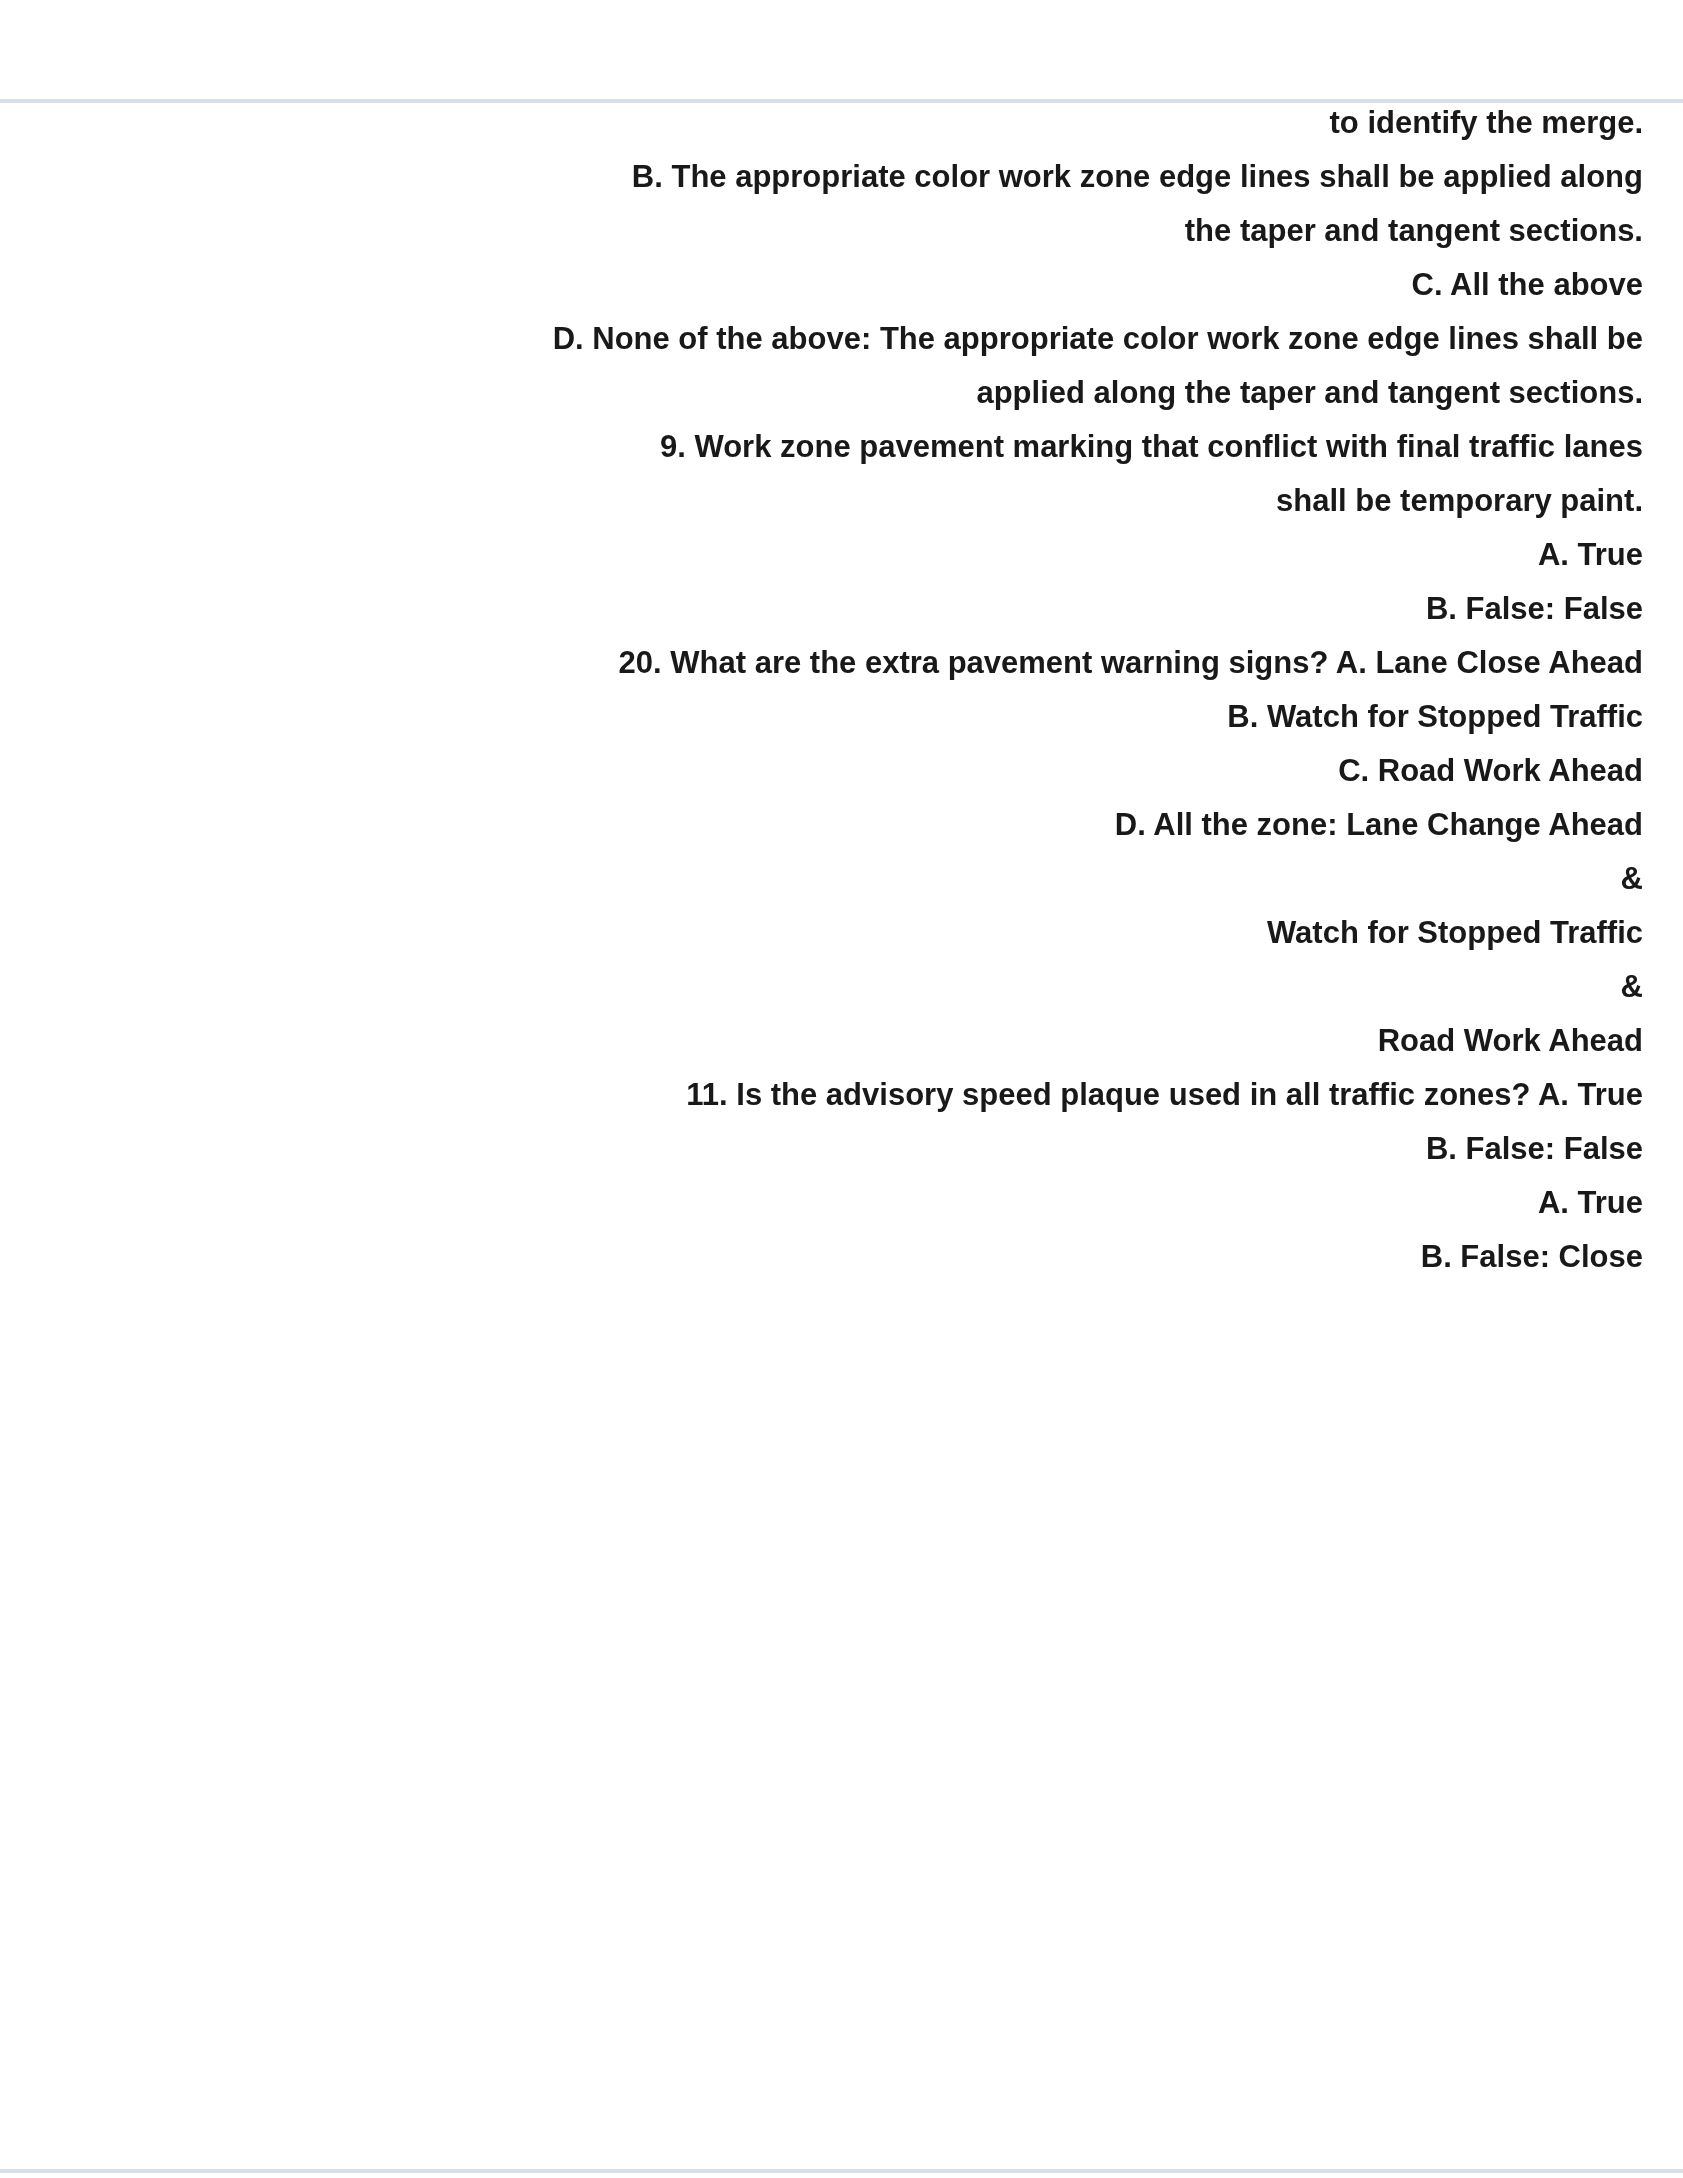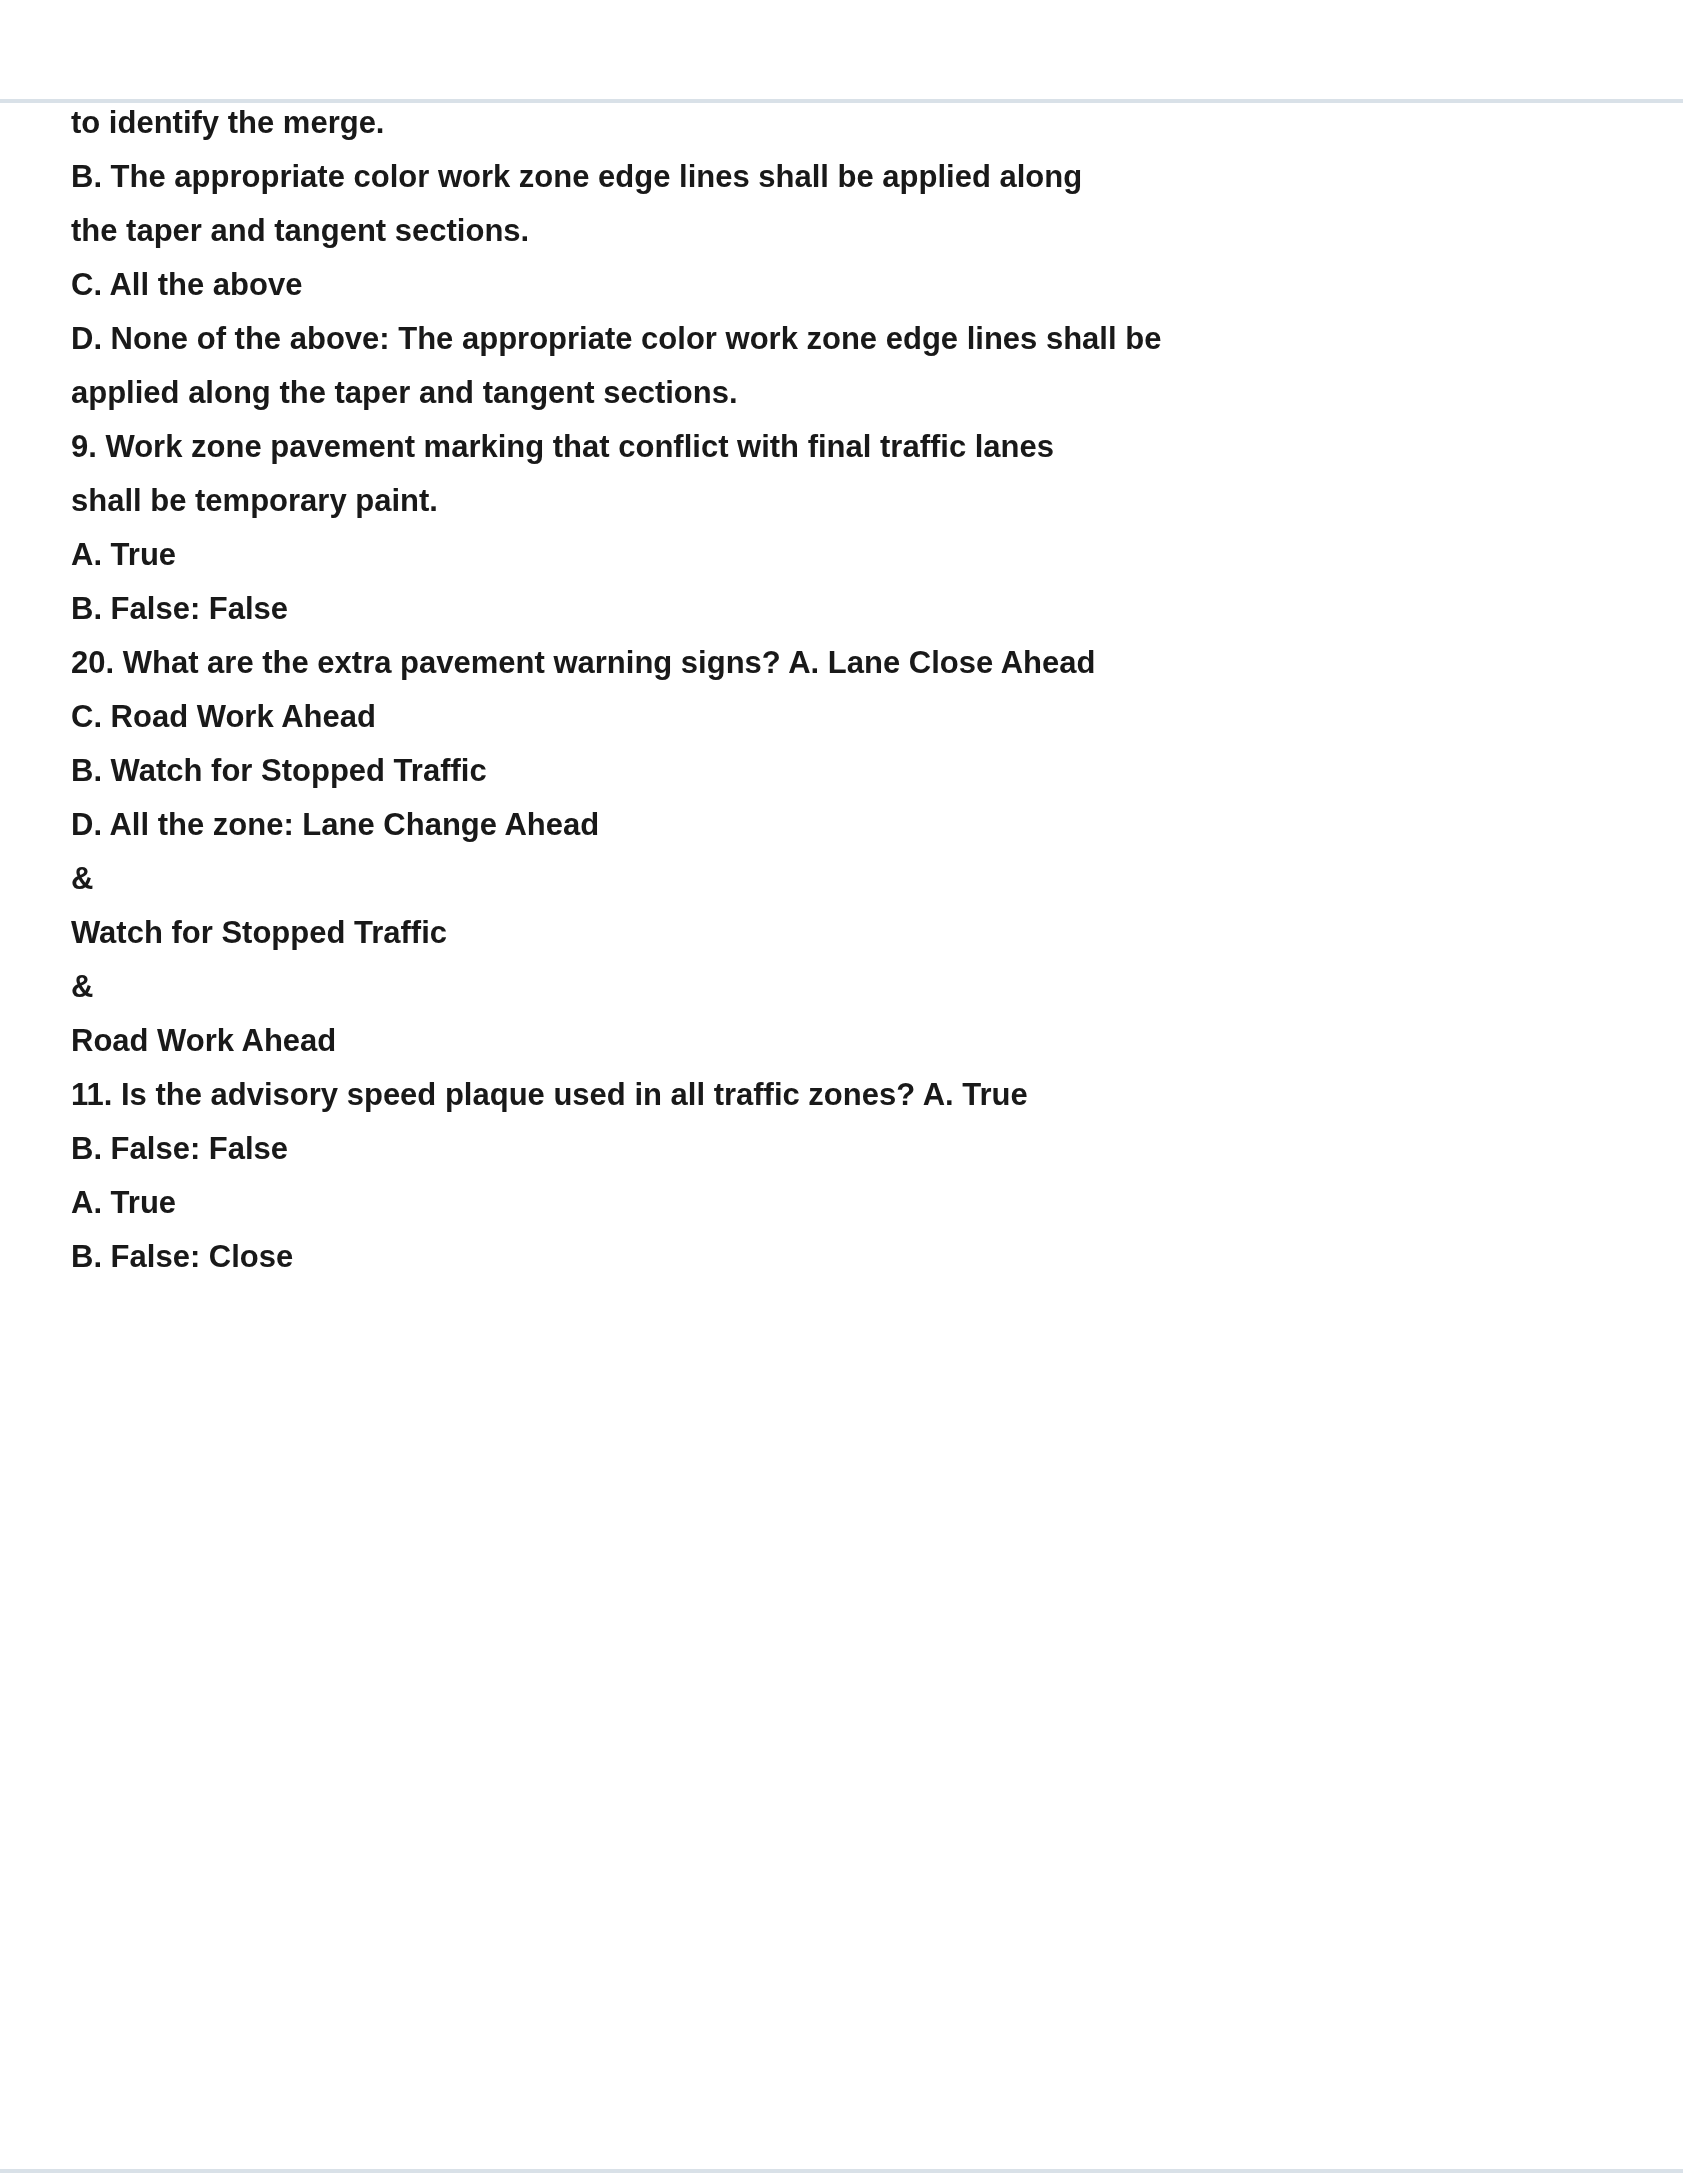--- a/index.html
+++ b/index.html
@@ -25,20 +25,21 @@
   .divider-top { top: 99px; }
   .divider-bottom { top: 2169px; }
   .content {
     position: absolute;
     top: 96px;
     left: 71px;
     right: 40px;
     color: #191919;
     font-size: 31px;
     line-height: 54px;
+    text-align: right;
   }
   .line {
     white-space: nowrap;
   }
   .seg-bold {
     font-weight: 700;
   }
   .seg-regular {
     font-weight: 700;
   }
@@ -53,22 +54,22 @@
       <div class="line"><span class="seg-bold">B. The appropriate color work zone edge lines shall be applied along</span></div>
       <div class="line"><span class="seg-bold">the taper and tangent sections.</span></div>
       <div class="line"><span class="seg-bold">C. All the above</span></div>
       <div class="line"><span class="seg-bold">D. None of the above: </span><span class="seg-regular">The appropriate color work zone edge lines shall be</span></div>
       <div class="line"><span class="seg-regular">applied along the taper and tangent sections.</span></div>
       <div class="line"><span class="seg-regular">9. </span><span class="seg-bold">Work zone pavement marking that conflict with final traffic lanes</span></div>
       <div class="line"><span class="seg-bold">shall be temporary paint.</span></div>
       <div class="line"><span class="seg-bold">A. True</span></div>
       <div class="line"><span class="seg-bold">B. False: </span><span class="seg-regular">False</span></div>
       <div class="line"><span class="seg-regular">20. </span><span class="seg-bold">What are the extra pavement warning signs? A. Lane Close Ahead</span></div>
+      <div class="line"><span class="seg-bold">B. Watch for Stopped Traffic</span></div>
       <div class="line"><span class="seg-bold">C. Road Work Ahead</span></div>
-      <div class="line"><span class="seg-bold">B. Watch for Stopped Traffic</span></div>
       <div class="line"><span class="seg-bold">D. All the zone: </span><span class="seg-regular">Lane Change Ahead</span></div>
       <div class="line"><span class="seg-regular">&amp;</span></div>
       <div class="line"><span class="seg-regular">Watch for Stopped Traffic</span></div>
       <div class="line"><span class="seg-regular">&amp;</span></div>
       <div class="line"><span class="seg-regular">Road Work Ahead</span></div>
       <div class="line"><span class="seg-regular">11. </span><span class="seg-bold">Is the advisory speed plaque used in all traffic zones? A. True</span></div>
       <div class="line"><span class="seg-bold">B. False: </span><span class="seg-regular">False</span></div>
       <div class="line"><span class="seg-bold">A. True</span></div>
       <div class="line"><span class="seg-bold">B. False: </span><span class="seg-regular">Close</span></div>
     </div>

